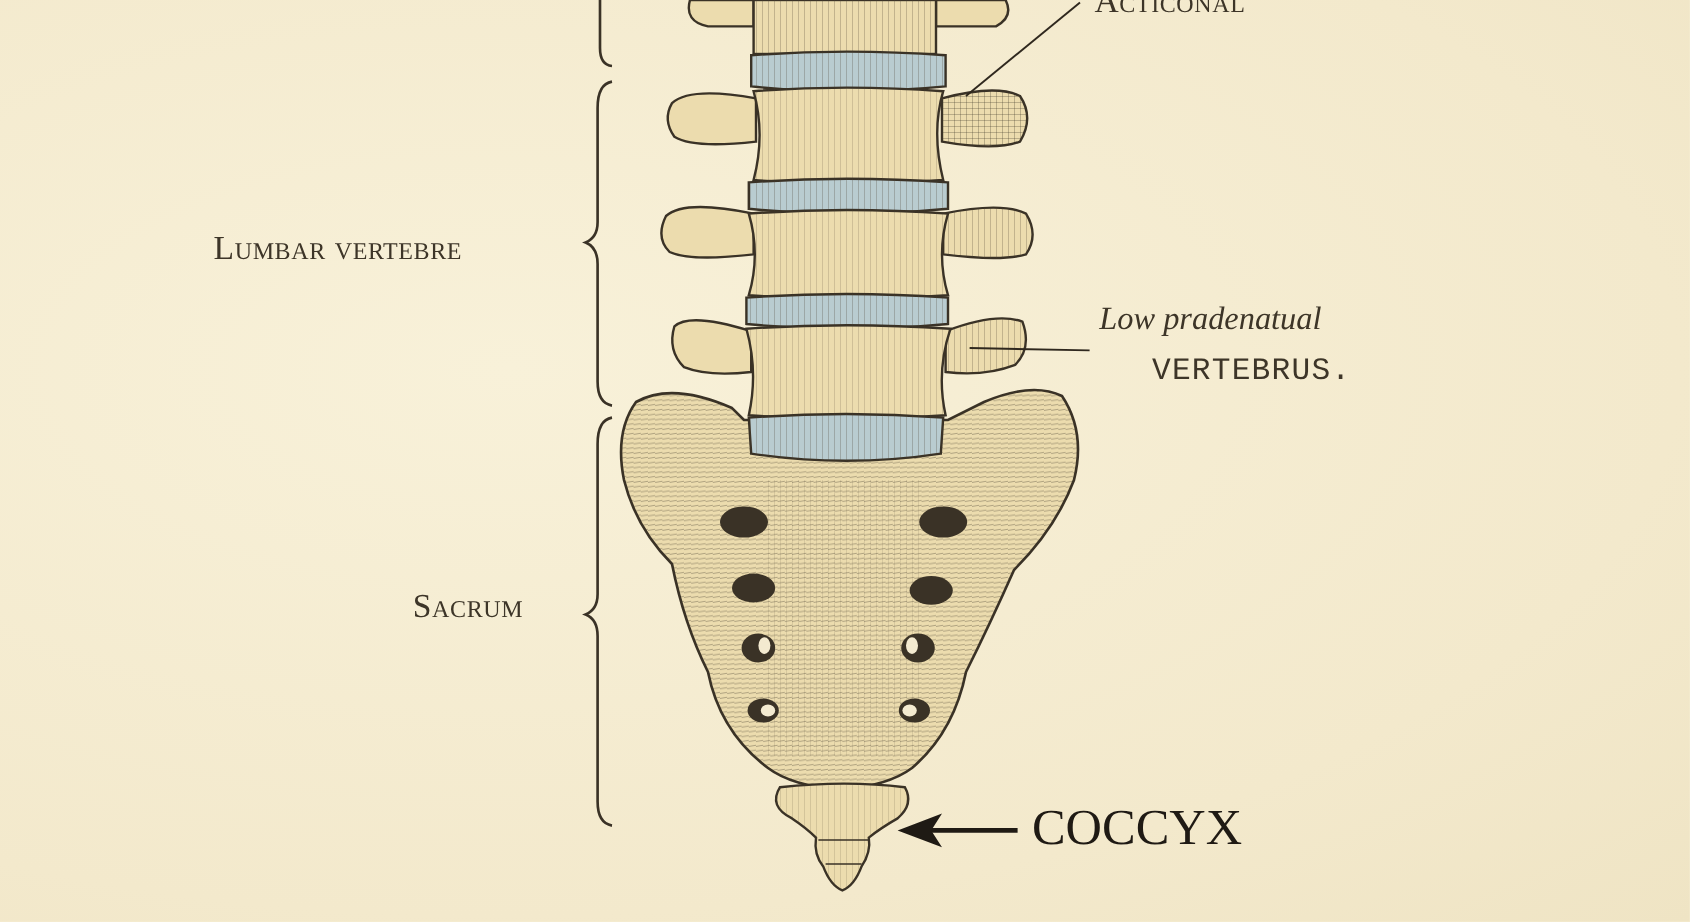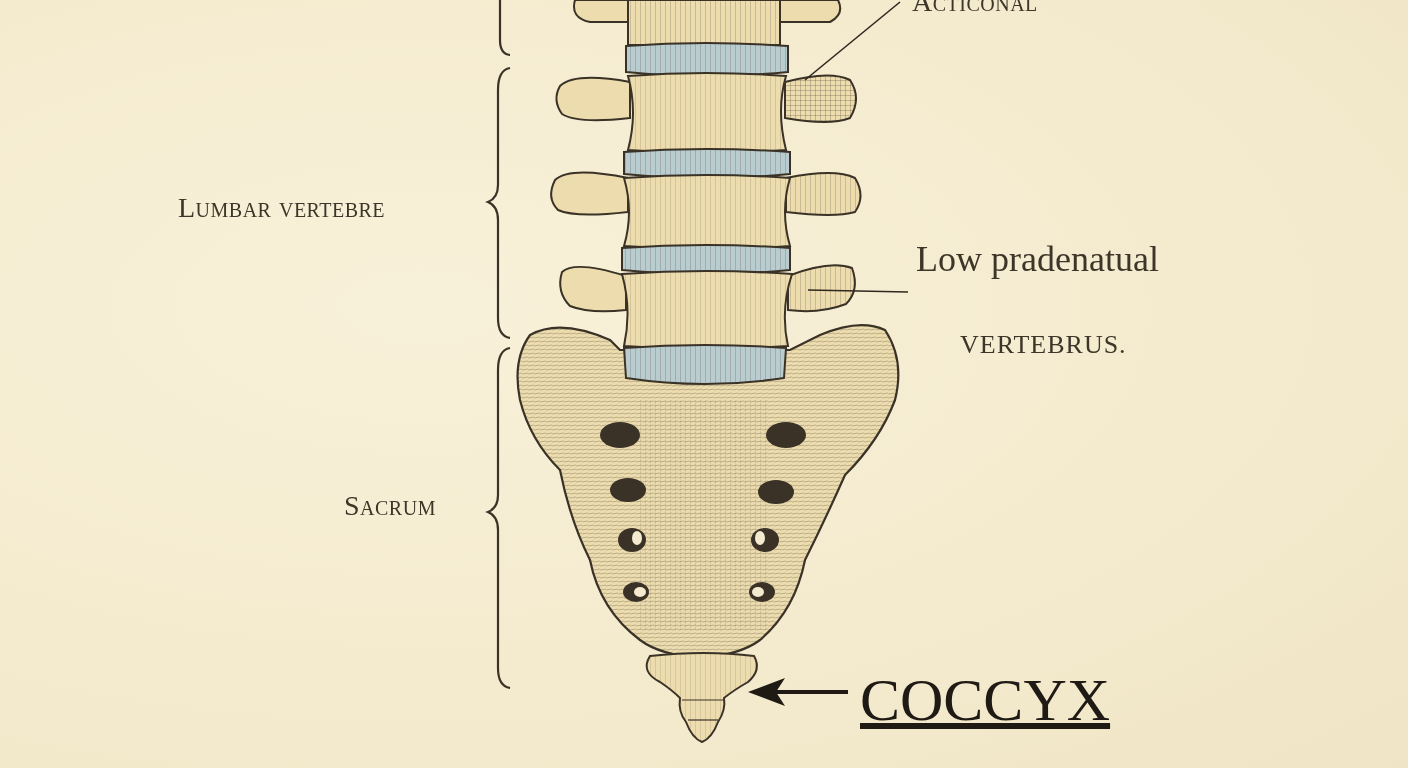--- a/index.html
+++ b/index.html
@@ -8,23 +8,23 @@
     background:#f6eed3;
     background-image: radial-gradient(ellipse at 30% 40%, #f8f1d9 0%, #f3e9cc 70%, #efe4c4 100%);
     font-family:"DejaVu Serif", "Liberation Serif", serif;
     color:#3a3226;
   }
   .label { position:absolute; white-space:nowrap; color:#3d3528; }
   .sc { font-variant: small-caps; letter-spacing:0.5px; }
   #lbl-top { left:912px; top:-14px; font-size:28px; font-family:"Liberation Serif", serif; }
   #lbl-lumbar { left:178px; top:192px; font-size:28px; font-family:"Liberation Serif", serif; }
   #lbl-sacrum { left:344px; top:490px; font-size:28px; font-family:"Liberation Serif", serif; }
-  #lbl-low { left:916px; top:238px; font-size:36px; font-family:"Liberation Serif", serif; }
-  #lbl-vert { left:960px; top:294px; font-size:26px; letter-spacing:1px; font-family:Liberation Serif, serif;margin-top:36px; }
-  #lbl-coccyx { left:860px; top:666px; font-size:60px; color:#1f1a14; font-family:"Liberation Serif", serif;text-decoration:underline; }
+  #lbl-low { left:916px; top:250px; font-size:27px; font-style:italic; font-family:"Liberation Serif", serif; }
+  #lbl-vert { left:960px; top:294px; font-size:26px; letter-spacing:1px; font-family:Liberation Mono, monospace; }
+  #lbl-coccyx { left:860px; top:666px; font-size:42px; color:#1f1a14; font-family:"Liberation Serif", serif; }
   svg#art { position:absolute; left:0; top:0; }
 </style>
 </head>
 <body>
 
 <svg id="art" width="1408" height="768" viewBox="0 0 1408 768">
   <defs>
     <pattern id="hatch" width="5" height="5" patternUnits="userSpaceOnUse">
       <line x1="0" y1="0" x2="0" y2="5" stroke="#4a3f2e" stroke-width="0.8" opacity="0.55"></line>
     </pattern>

